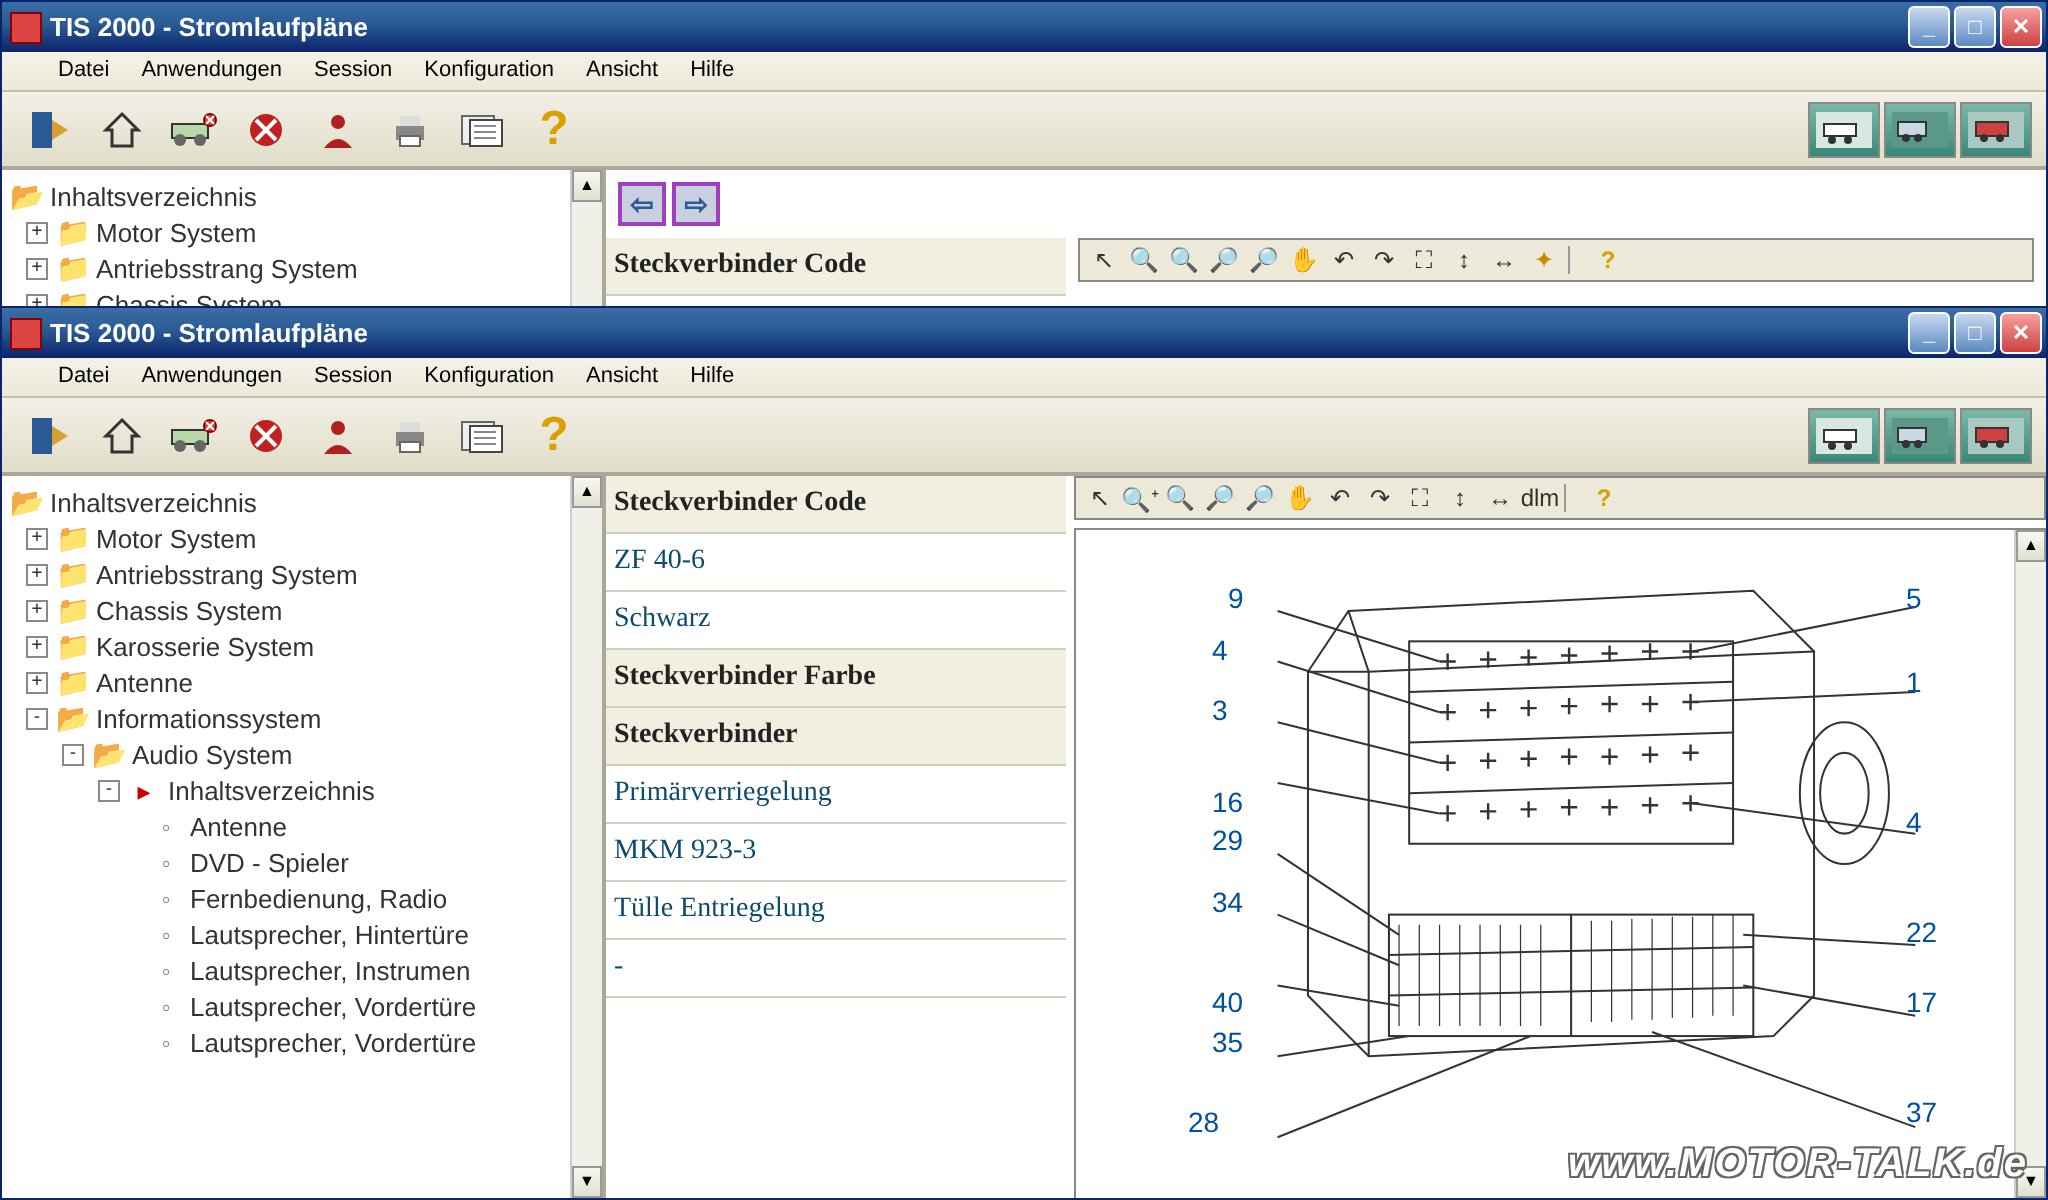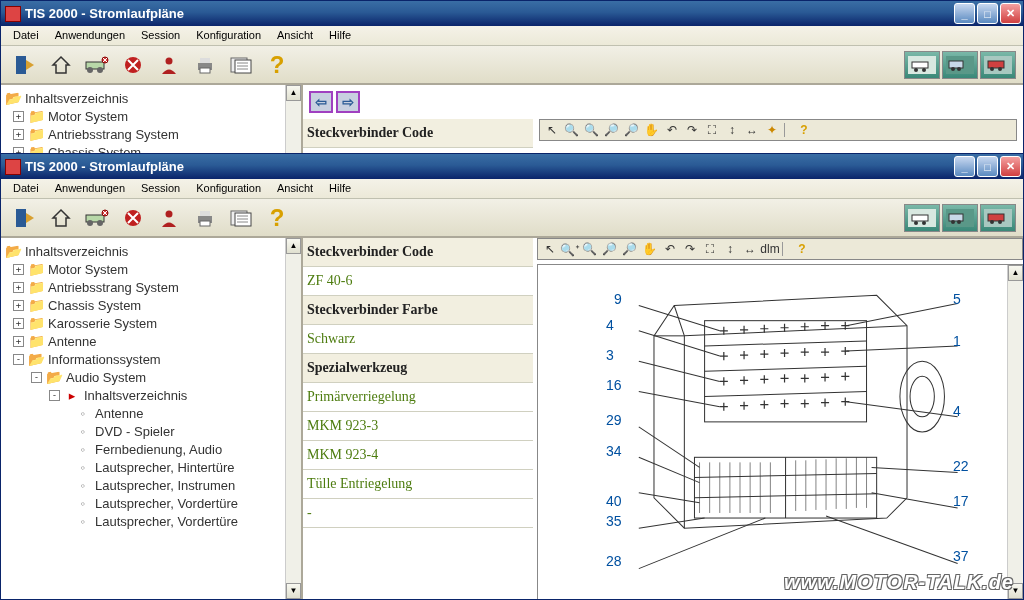--- a/index.html
+++ b/index.html
@@ -7,21 +7,21 @@
 
 .window { position: absolute; border: 1px solid #0a246a; background: #ece9d8; }
 .titlebar { height: 25px; background: linear-gradient(to bottom, #3a6ea5 0%, #2a5a95 45%, #0a246a 100%); color: white; display: flex; align-items: center; padding: 0 2px 0 4px; font-size: 13px; font-weight: bold; justify-content: center; }
 .titlebar .app-icon { width: 16px; height: 16px; background: #d44; margin-right: 4px; border: 1px solid #800; }
 .titlebar .title-text { flex: 1; }
 .titlebar .winbtns { display: flex; gap: 2px; }
 .winbtn { width: 21px; height: 21px; border: 1px solid #fff; border-radius: 3px; display: flex; align-items: center; justify-content: center; font-size: 11px; font-family: Marlett, Arial; cursor: pointer; }
 .winbtn.min, .winbtn.max { background: linear-gradient(to bottom, #c8d8f0, #5a8ac0); color: #fff; }
 .winbtn.close { background: linear-gradient(to bottom, #f5a0a0, #d04040); color: #fff; font-weight: bold; }
 
-.menubar { height: 20px; background: linear-gradient(to bottom, #f4f2e8, #ece9d8); display: flex; padding: 0 4px; border-bottom: 1px solid #c0c0b0; text-align: right; }
+.menubar { height: 20px; background: linear-gradient(to bottom, #f4f2e8, #ece9d8); display: flex; padding: 0 20px; border-bottom: 1px solid #c0c0b0; text-align: right; }
 .menuitem { padding: 3px 8px; cursor: pointer; }
 
 .toolbar { height: 38px; background: linear-gradient(to bottom, #f2f0e6, #e0ddc8); display: flex; align-items: center; padding: 0 6px; border-bottom: 1px solid #aca899; }
 .toolbar .sep { flex: 1; }
 .tbtn { width: 30px; height: 30px; margin: 0 3px; display: flex; align-items: center; justify-content: center; font-size: 18px; cursor: pointer; border: 1px solid transparent; }
 .rtbtn { width: 36px; height: 28px; margin: 0 1px; background: linear-gradient(to bottom, #7ab8a8, #3a8878); border: 1px solid #888; display: flex; align-items: center; justify-content: center; cursor: pointer; }
 .rtbtn svg { width: 28px; height: 18px; }
 
 .content-area { display: flex; height: calc(100% - 83px); }
 .sidebar { width: 302px; background: #fff; border-right: 2px solid #aca899; overflow-y: auto; position: relative; border-top: 1px solid #aca899;}
@@ -30,21 +30,21 @@
 .tree { padding: 4px 2px 4px 4px; font-size: 13px; color: #333; }
 .tree-item { display: flex; align-items: center; height: 18px; white-space: nowrap; cursor: pointer; }
 .tree-item .indent { display: inline-block; }
 .expander { width: 11px; height: 11px; border: 1px solid #888; background: #fff; font-size: 9px; line-height: 9px; text-align: center; margin-right: 4px; font-family: monospace; cursor: pointer; }
 .folder-icon { color: #d4a838; margin-right: 4px; font-size: 14px; width: 16px; display: inline-block; text-align: center; }
 .leaf-icon { color: #888; margin-right: 4px; width: 16px; display: inline-block; text-align: center;}
 .doc-icon { color: #c00; margin-right: 4px; width: 16px; display: inline-block; text-align: center;}
 
 .navbtns { padding: 6px; }
 .navbtn { width: 24px; height: 22px; background: #c8d0e0; border: 2px solid #a040c0; display: inline-flex; align-items: center; justify-content: center; cursor: pointer; font-size: 14px; font-weight: bold; color: #2a5a95; }
-.info-row { border-bottom: 1px solid #d0d0c0; padding: 6px 4px; font-family: Georgia, serif; font-size: 14px; color: #4d7c0f; }
+.info-row { border-bottom: 1px solid #d0d0c0; padding: 6px 4px; font-family: Georgia, serif; font-size: 14px; color: #0c4a6e; }
 .info-row.header { font-weight: bold; background: #f2efe0; color: #222; }
 
 .diagram-toolbar { height: 22px; border: 1px solid #888; background: #ece9d8; display: flex; align-items: center; padding: 0 2px; margin-bottom: 4px; }
 .dtbtn { width: 20px; height: 18px; font-size: 12px; display: flex; align-items: center; justify-content: center; cursor: pointer; color: #333; }
 .diagram-area { flex: 1; border-left: 1px solid #888; border-top: 1px solid #888; background: #fff; position: relative; overflow: hidden;}
 
 .scrollbar-v { position: absolute; right: 0; top: 0; bottom: 0; width: 16px; background: #f0f0e8; border-left: 1px solid #ccc;}
 .scrollbar-v .arrow { height: 16px; background: linear-gradient(#f8f8f0,#e0e0d0); border: 1px solid #999; font-size: 8px; text-align: center; line-height: 14px;}
 
 .watermark { position: absolute; right: 10px; bottom: 6px; font-size: 20px; font-weight: bold; font-style: italic; color: #fff; text-shadow: -1px -1px 0 #666, 1px -1px 0 #666, -1px 1px 0 #666, 1px 1px 0 #666; letter-spacing: 1px; pointer-events: none; z-index: 999;}
@@ -366,21 +366,21 @@
             <span>Antenne</span>
           </div>
         <div class="tree-item">
             <span class="indent" style="width:70px"></span>
             <span class="leaf-icon">◦</span>
             <span>DVD - Spieler</span>
           </div>
         <div class="tree-item">
             <span class="indent" style="width:70px"></span>
             <span class="leaf-icon">◦</span>
-            <span>Fernbedienung, Audio</span>
+            <span>Fernbedienung, Radio</span>
           </div>
         <div class="tree-item">
             <span class="indent" style="width:70px"></span>
             <span class="leaf-icon">◦</span>
             <span>Lautsprecher, Hintertüre</span>
           </div>
         <div class="tree-item">
             <span class="indent" style="width:70px"></span>
             <span class="leaf-icon">◦</span>
             <span>Lautsprecher, Instrumen</span>
@@ -398,26 +398,25 @@
       </div>
       <div class="scrollbar-v">
           <div class="arrow">▲</div>
           <div style="position:absolute;bottom:0;left:0;right:0" class="arrow">▼</div>
         </div>
     </div>
     <div class="main" style="flex-direction:row;">
       <div style="width:230px; overflow:hidden;">
         <div class="info-row header">Steckverbinder Code</div>
         <div class="info-row">ZF 40-6</div>
+        <div class="info-row">Schwarz</div>
         <div class="info-row header">Steckverbinder Farbe</div>
-        <div class="info-row">Schwarz</div>
-        <div class="info-row header">Spezialwerkzeug</div>
+        <div class="info-row header">Steckverbinder</div>
         <div class="info-row">Primärverriegelung</div>
         <div class="info-row">MKM 923-3</div>
-        <div class="info-row">MKM 923-4</div>
         <div class="info-row">Tülle Entriegelung</div>
         <div class="info-row">-</div>
       </div>
       <div style="flex:1; display:flex; flex-direction:column; padding-left:4px; position:relative;">
         <div class="diagram-toolbar">
           <div class="dtbtn">↖</div>
           <div class="dtbtn">🔍⁺</div>
           <div class="dtbtn" style="color:#aaa">🔍</div>
           <div class="dtbtn">🔎</div>
           <div class="dtbtn" style="color:#aaa">🔎</div>
@@ -483,26 +482,26 @@
               <line x1="410" y1="150" x2="300" y2="135"></line>
               <line x1="410" y1="205" x2="325" y2="200"></line>
               <line x1="410" y1="240" x2="325" y2="225"></line>
               <line x1="410" y1="295" x2="280" y2="248"></line>
             </g>
           </svg>
 
           <span class="diag-label" style="left:76px;top:26px">9</span>
           <span class="diag-label" style="left:68px;top:52px">4</span>
           <span class="diag-label" style="left:68px;top:82px">3</span>
-          <span class="diag-label" style="left:68px;top:112px">16</span>
+          <span class="diag-label" style="left:68px;top:128px">16</span>
           <span class="diag-label" style="left:68px;top:147px">29</span>
           <span class="diag-label" style="left:68px;top:178px">34</span>
           <span class="diag-label" style="left:68px;top:228px">40</span>
           <span class="diag-label" style="left:68px;top:248px">35</span>
-          <span class="diag-label" style="left:68px;top:288px">28</span>
+          <span class="diag-label" style="left:56px;top:288px">28</span>
 
           <span class="diag-label" style="left:415px;top:26px">5</span>
           <span class="diag-label" style="left:415px;top:68px">1</span>
           <span class="diag-label" style="left:415px;top:138px">4</span>
           <span class="diag-label" style="left:415px;top:193px">22</span>
           <span class="diag-label" style="left:415px;top:228px">17</span>
           <span class="diag-label" style="left:415px;top:283px">37</span>
           <div class="scrollbar-v">
               <div class="arrow">▲</div>
               <div style="position:absolute;bottom:0;left:0;right:0" class="arrow">▼</div>

